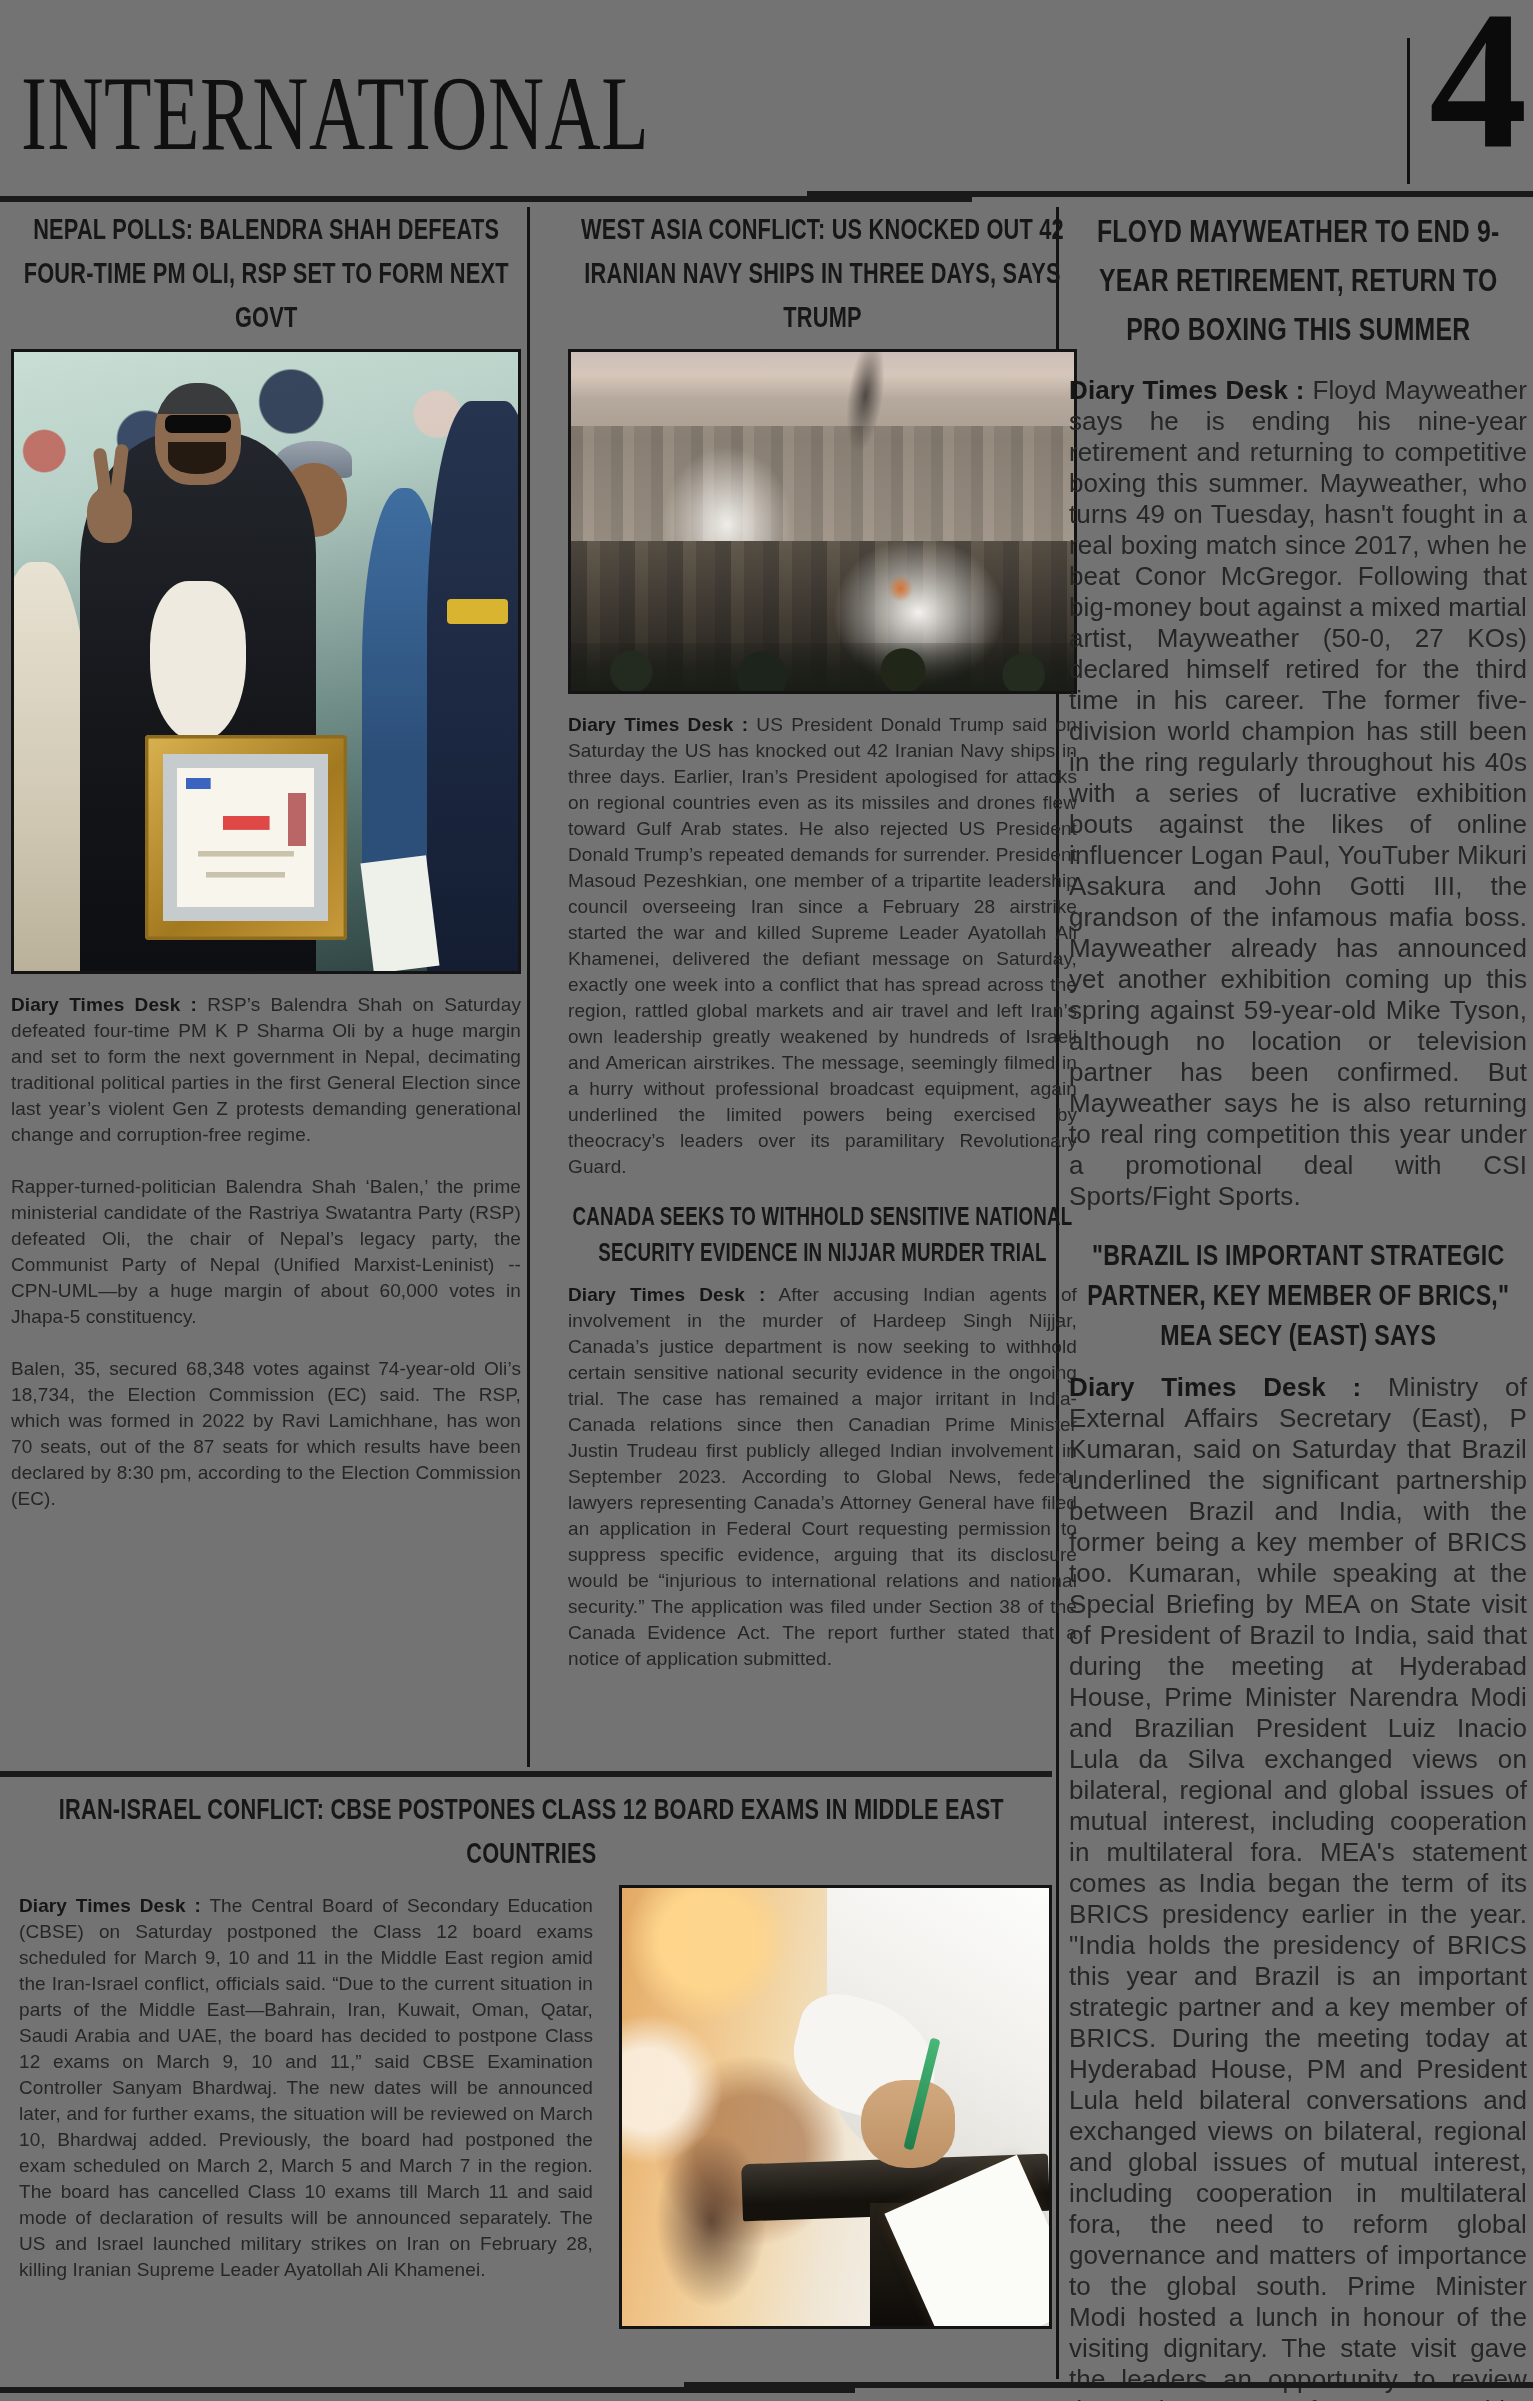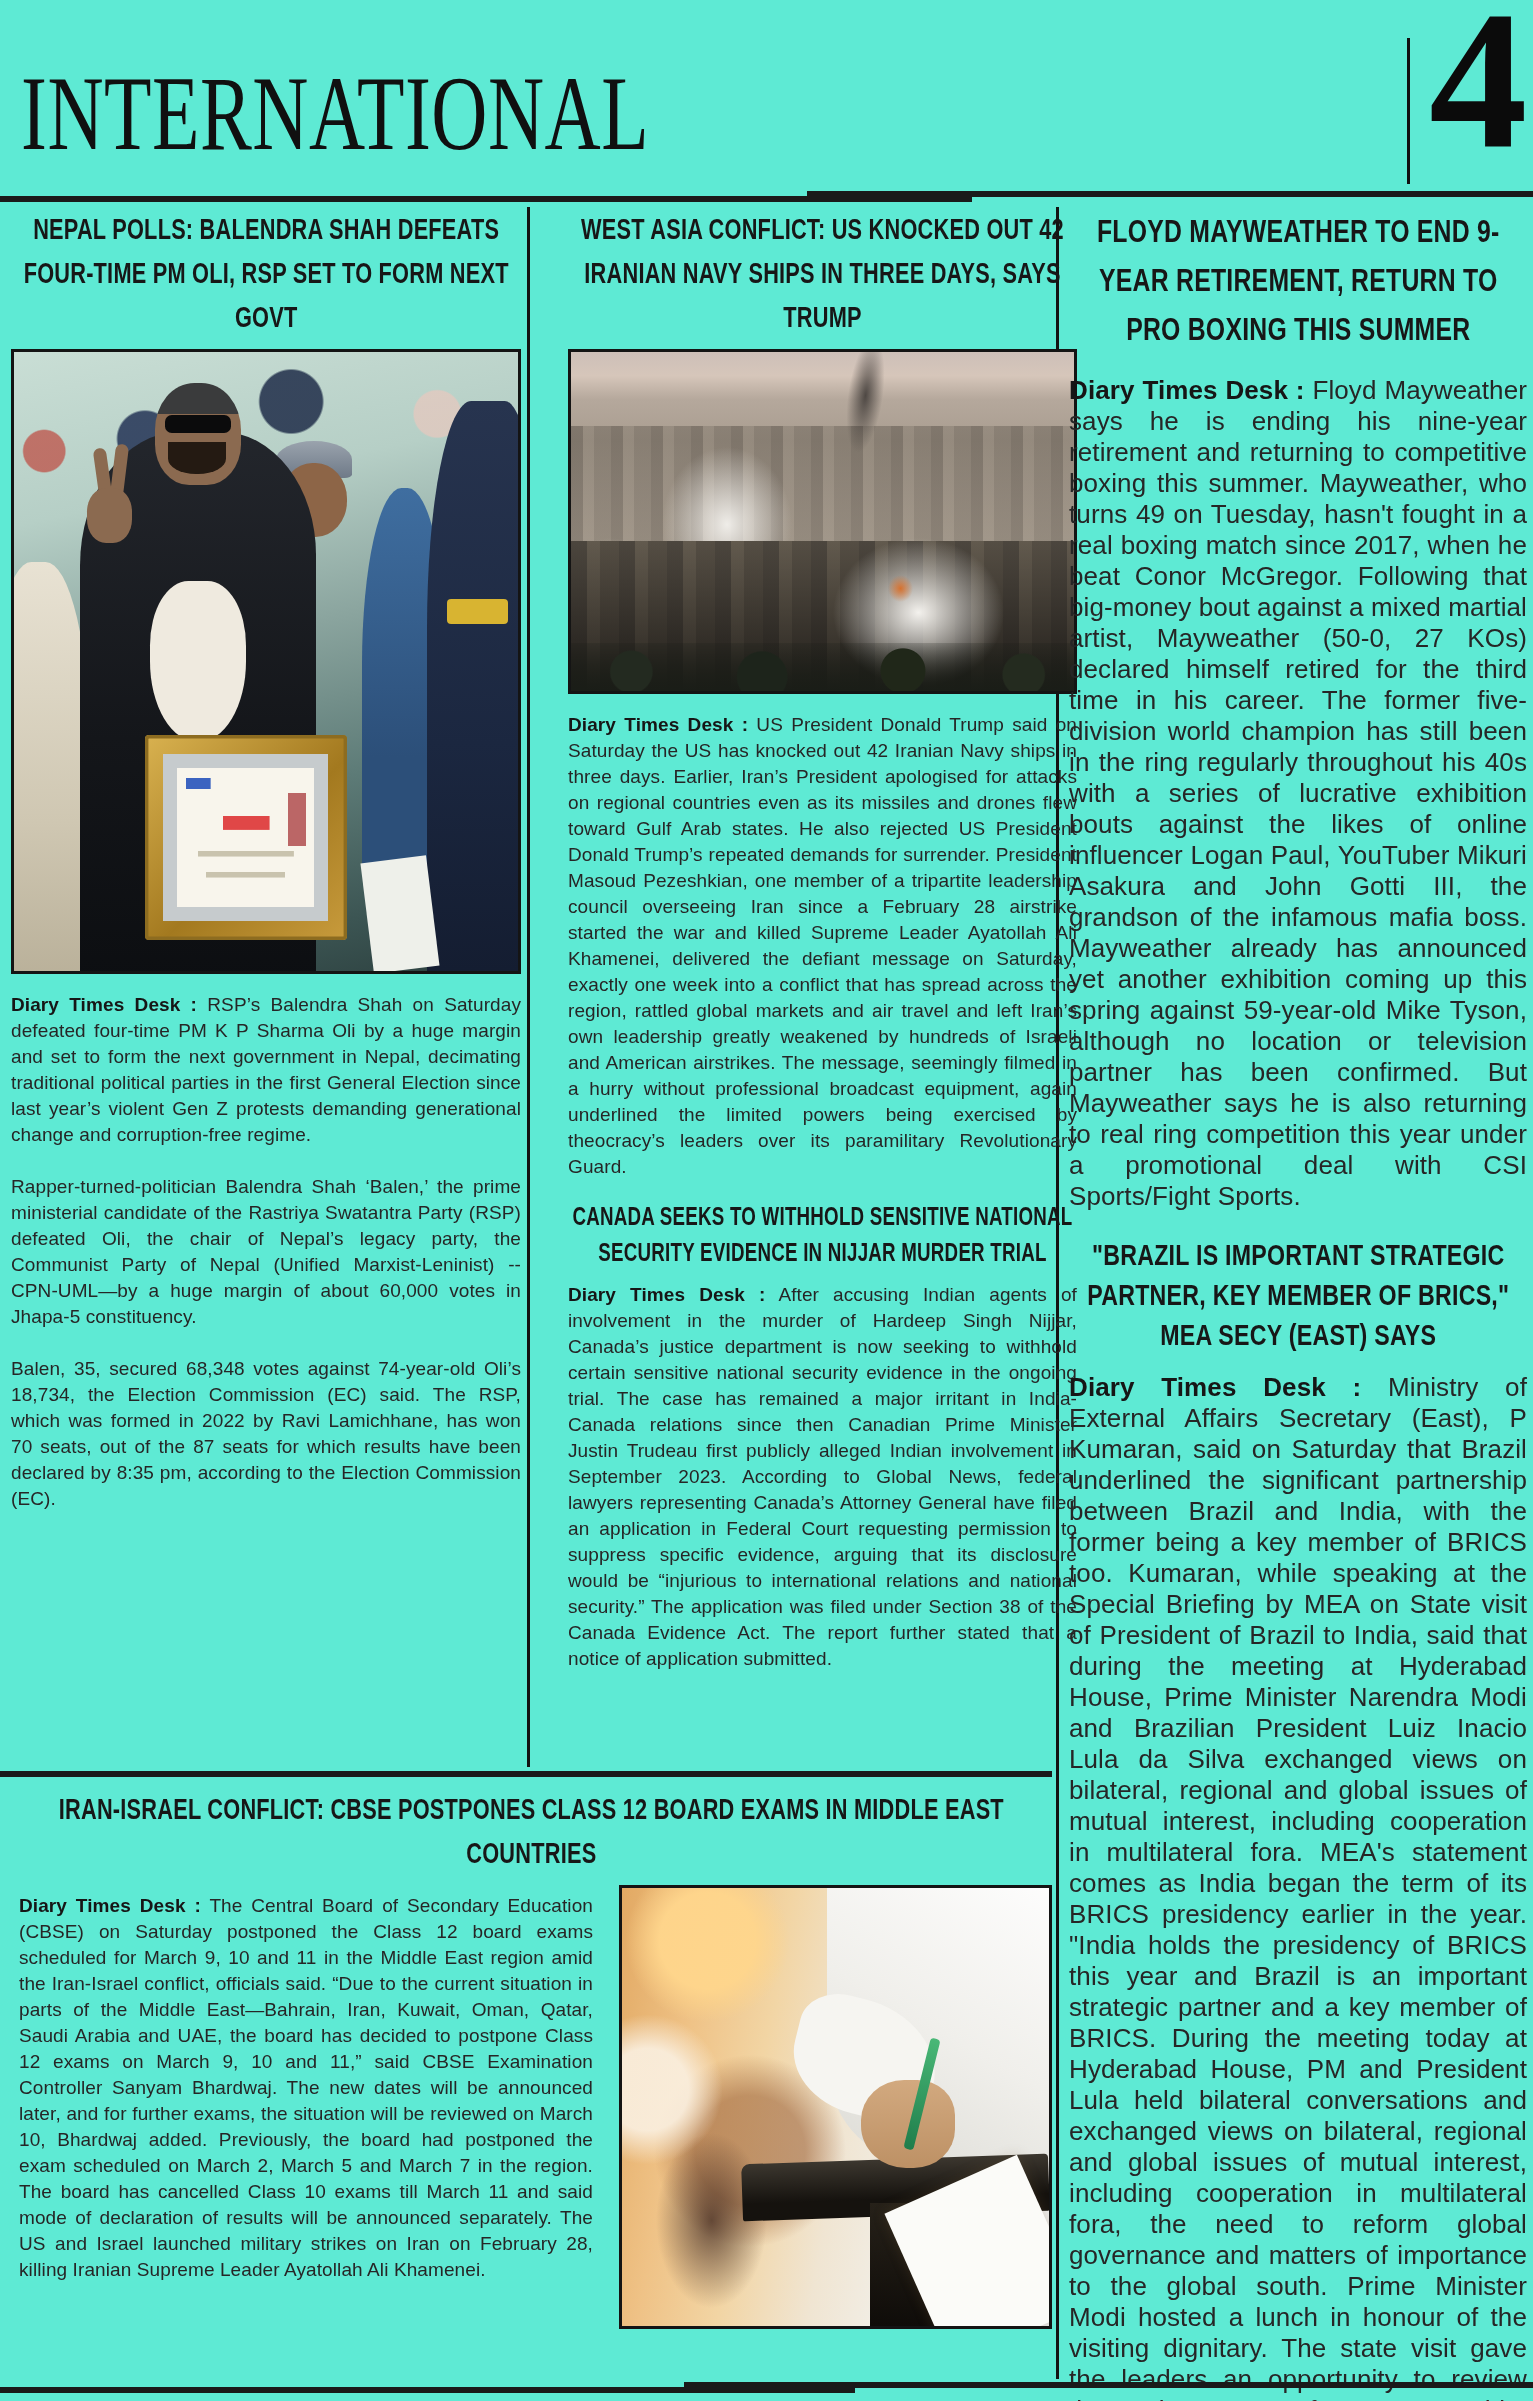--- a/index.html
+++ b/index.html
@@ -1,18 +1,18 @@
 <!DOCTYPE html>
 <html style="font-size:11px"><head>
 <meta charset="utf-8">
 <style>
   html,body{margin:0;padding:0;background:#e9e9e9;}
   .page{
     position:relative;width:1533px;height:2401px;margin:0 auto;
-    background:#5eead4;color:#1c1c1c;overflow:hidden;
+    background:#737373;color:#1c1c1c;overflow:hidden;
     font-family:"Liberation Sans",sans-serif;
   }
   
   .section-title{
     position:absolute;left:20.5px;top:59px;
     font-family:"Liberation Serif","DejaVu Serif",serif;
     font-size:105px;line-height:1.05;font-weight:400;color:#101010;
     transform:scaleX(.74);transform-origin:left top;white-space:nowrap;letter-spacing:0.7px;
   }
   .mast-right{position:absolute;left:1024px;top:30px;width:375px;text-align:center;}
@@ -176,21 +176,21 @@
       <div class="ph-el np-frame">
         <div class="np-mat"></div>
         <div class="np-cert"></div>
         <div class="np-certphoto"></div>
       </div>
       <div class="ph-el np-paper"></div>
     </div>
     <div class="body-block">
       <p><span class="byline">Diary Times Desk :</span> <span>RSP’s Balendra Shah on Saturday defeated four-time PM K P Sharma Oli by a huge margin and set to form the next government in Nepal, decimating traditional political parties in the first General Election since last year’s violent Gen Z protests demanding generational change and corruption-free regime.</span></p>
       <p>Rapper-turned-politician Balendra Shah ‘Balen,’ the prime ministerial candidate of the Rastriya Swatantra Party (RSP) defeated Oli, the chair of Nepal’s legacy party, the Communist Party of Nepal (Unified Marxist-Leninist) -- CPN-UML—by a huge margin of about 60,000 votes in Jhapa-5 constituency.</p>
-      <p>Balen, 35, secured 68,348 votes against 74-year-old Oli’s 18,734, the Election Commission (EC) said. The RSP, which was formed in 2022 by Ravi Lamichhane, has won 70 seats, out of the 87 seats for which results have been declared by 8:35 pm, according to the Election Commission (EC).</p>
+      <p>Balen, 35, secured 68,348 votes against 74-year-old Oli’s 18,734, the Election Commission (EC) said. The RSP, which was formed in 2022 by Ravi Lamichhane, has won 70 seats, out of the 87 seats for which results have been declared by 8:30 pm, according to the Election Commission (EC).</p>
     </div>
   </section>
 
   <section class="col col2">
     <h2 class="hl hl-top">WEST ASIA CONFLICT: US KNOCKED OUT 42 IRANIAN NAVY SHIPS IN THREE DAYS, SAYS TRUMP</h2>
     <div class="photo ph-westasia">
       <div class="ph-el wa-bg"></div>
       <div class="ph-el wa-city1"></div>
       <div class="ph-el wa-darksmoke"></div>
       <div class="ph-el wa-smoke1"></div>

